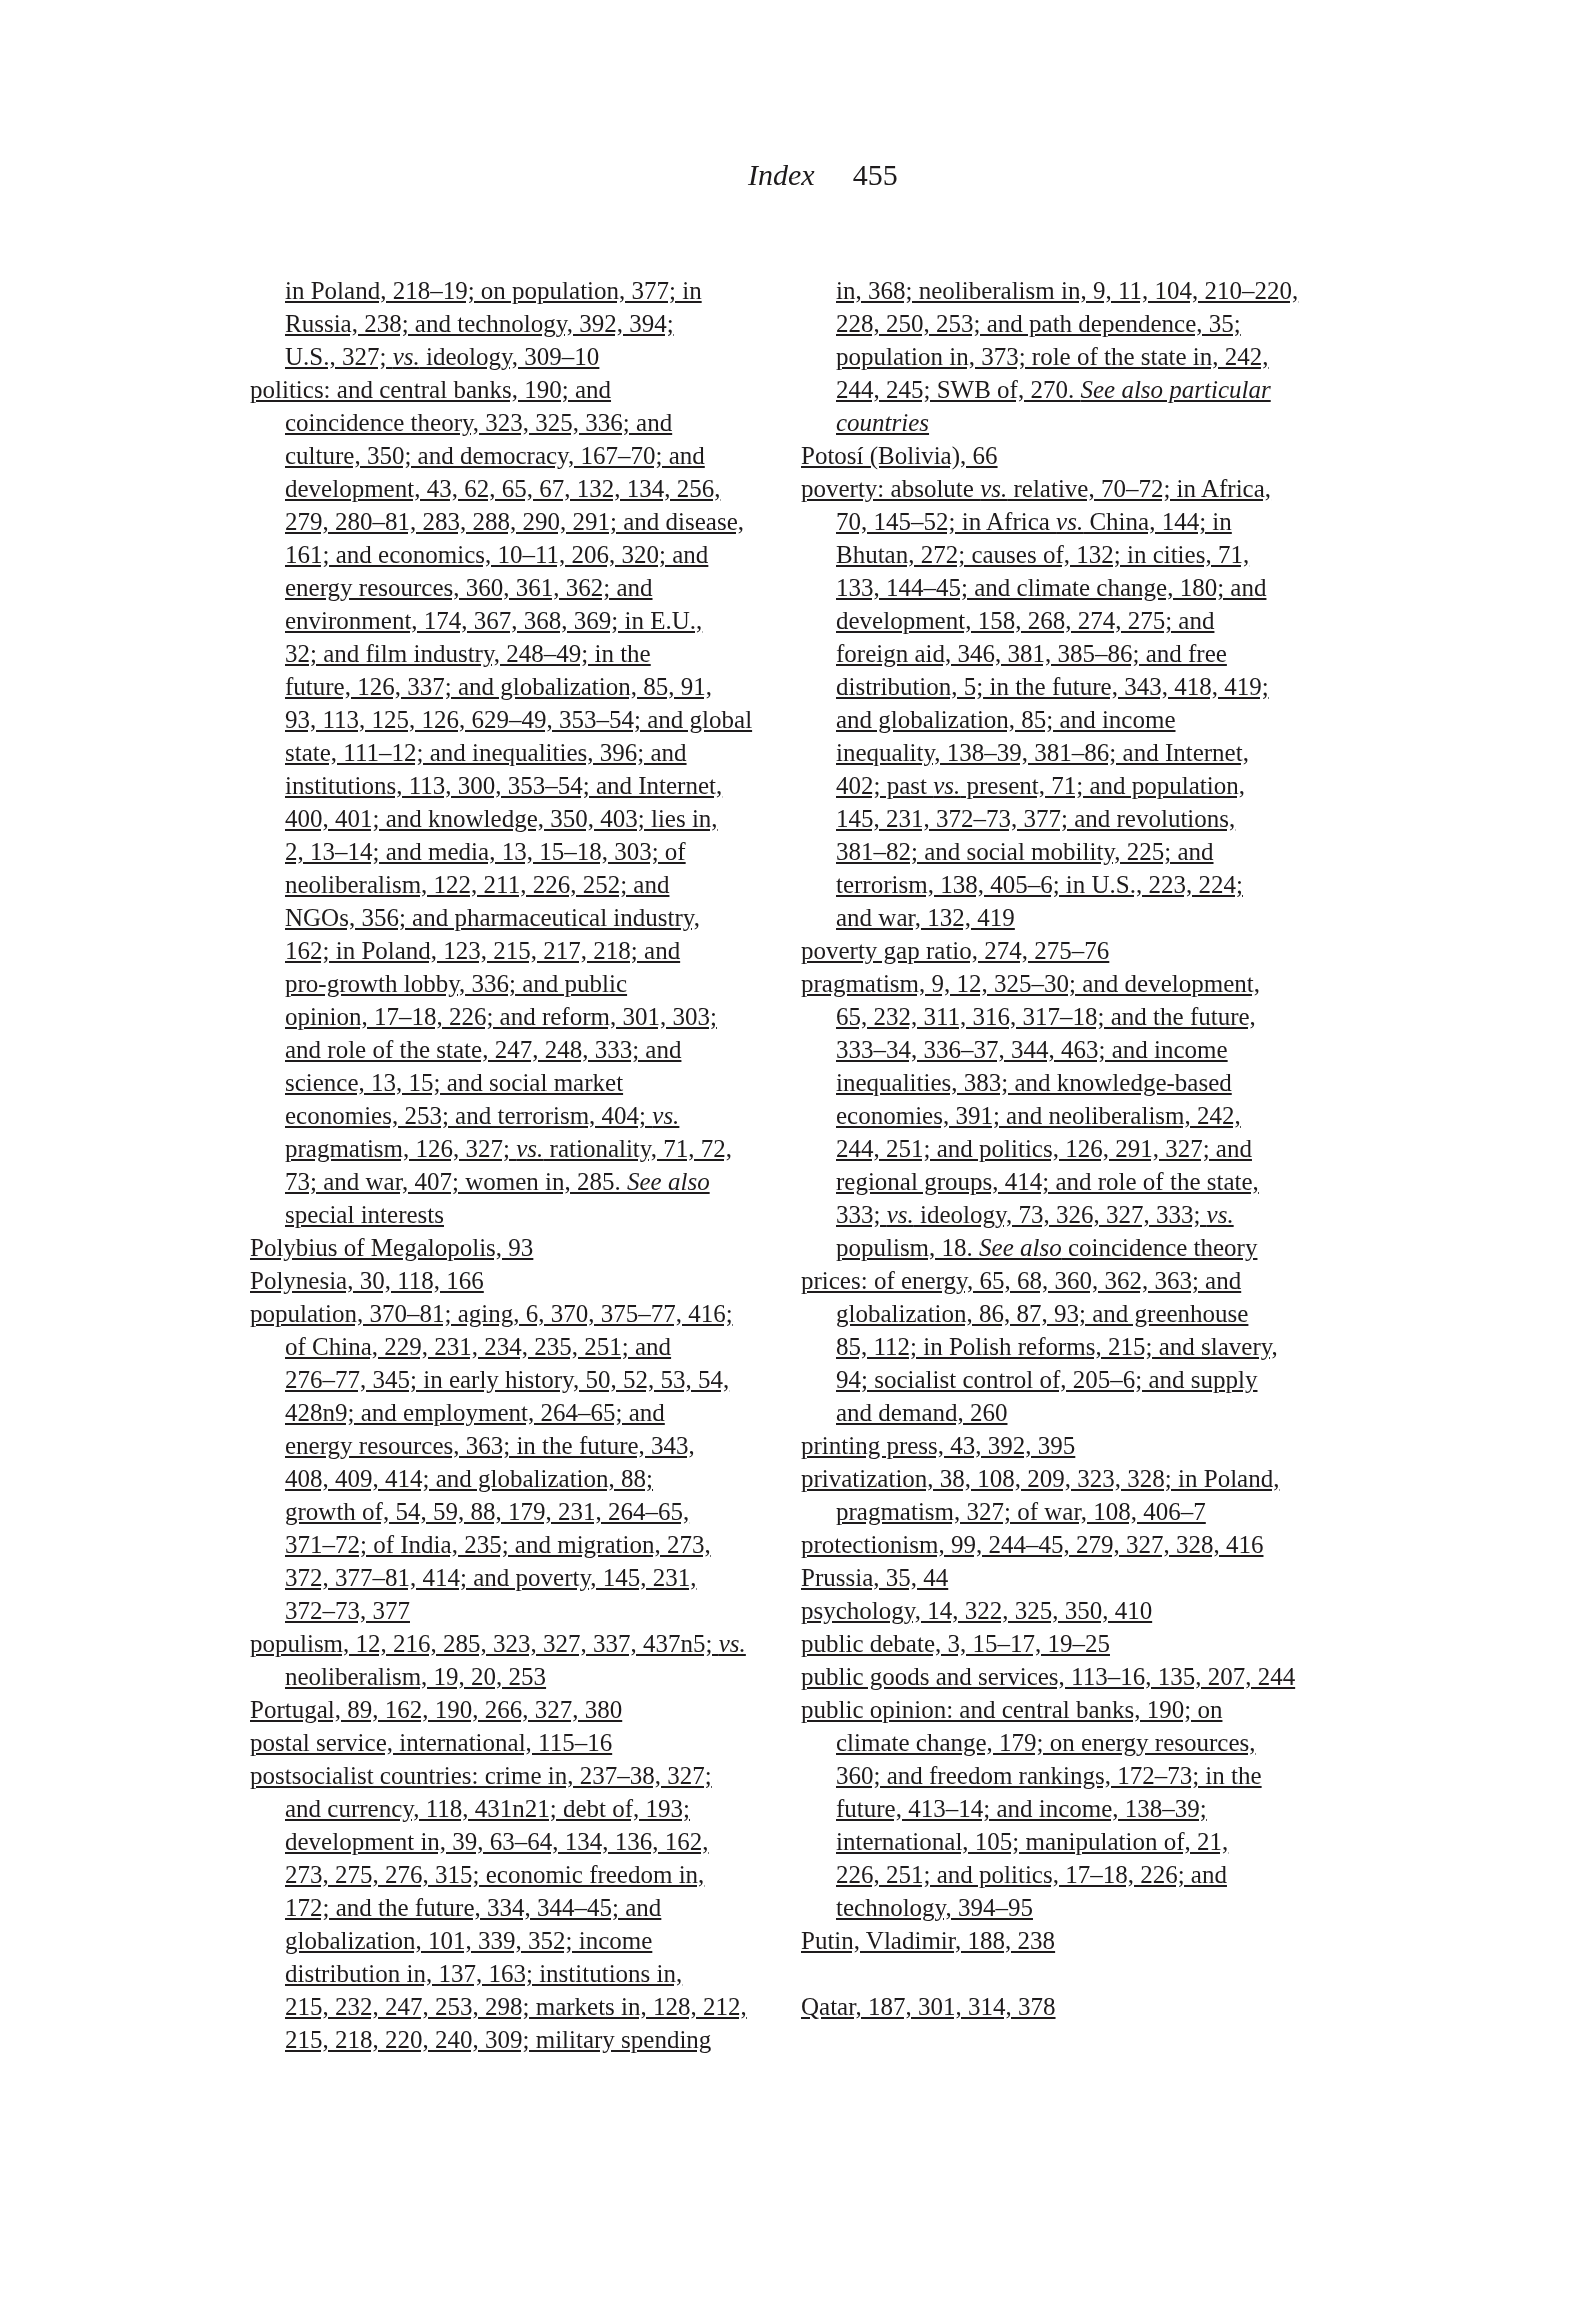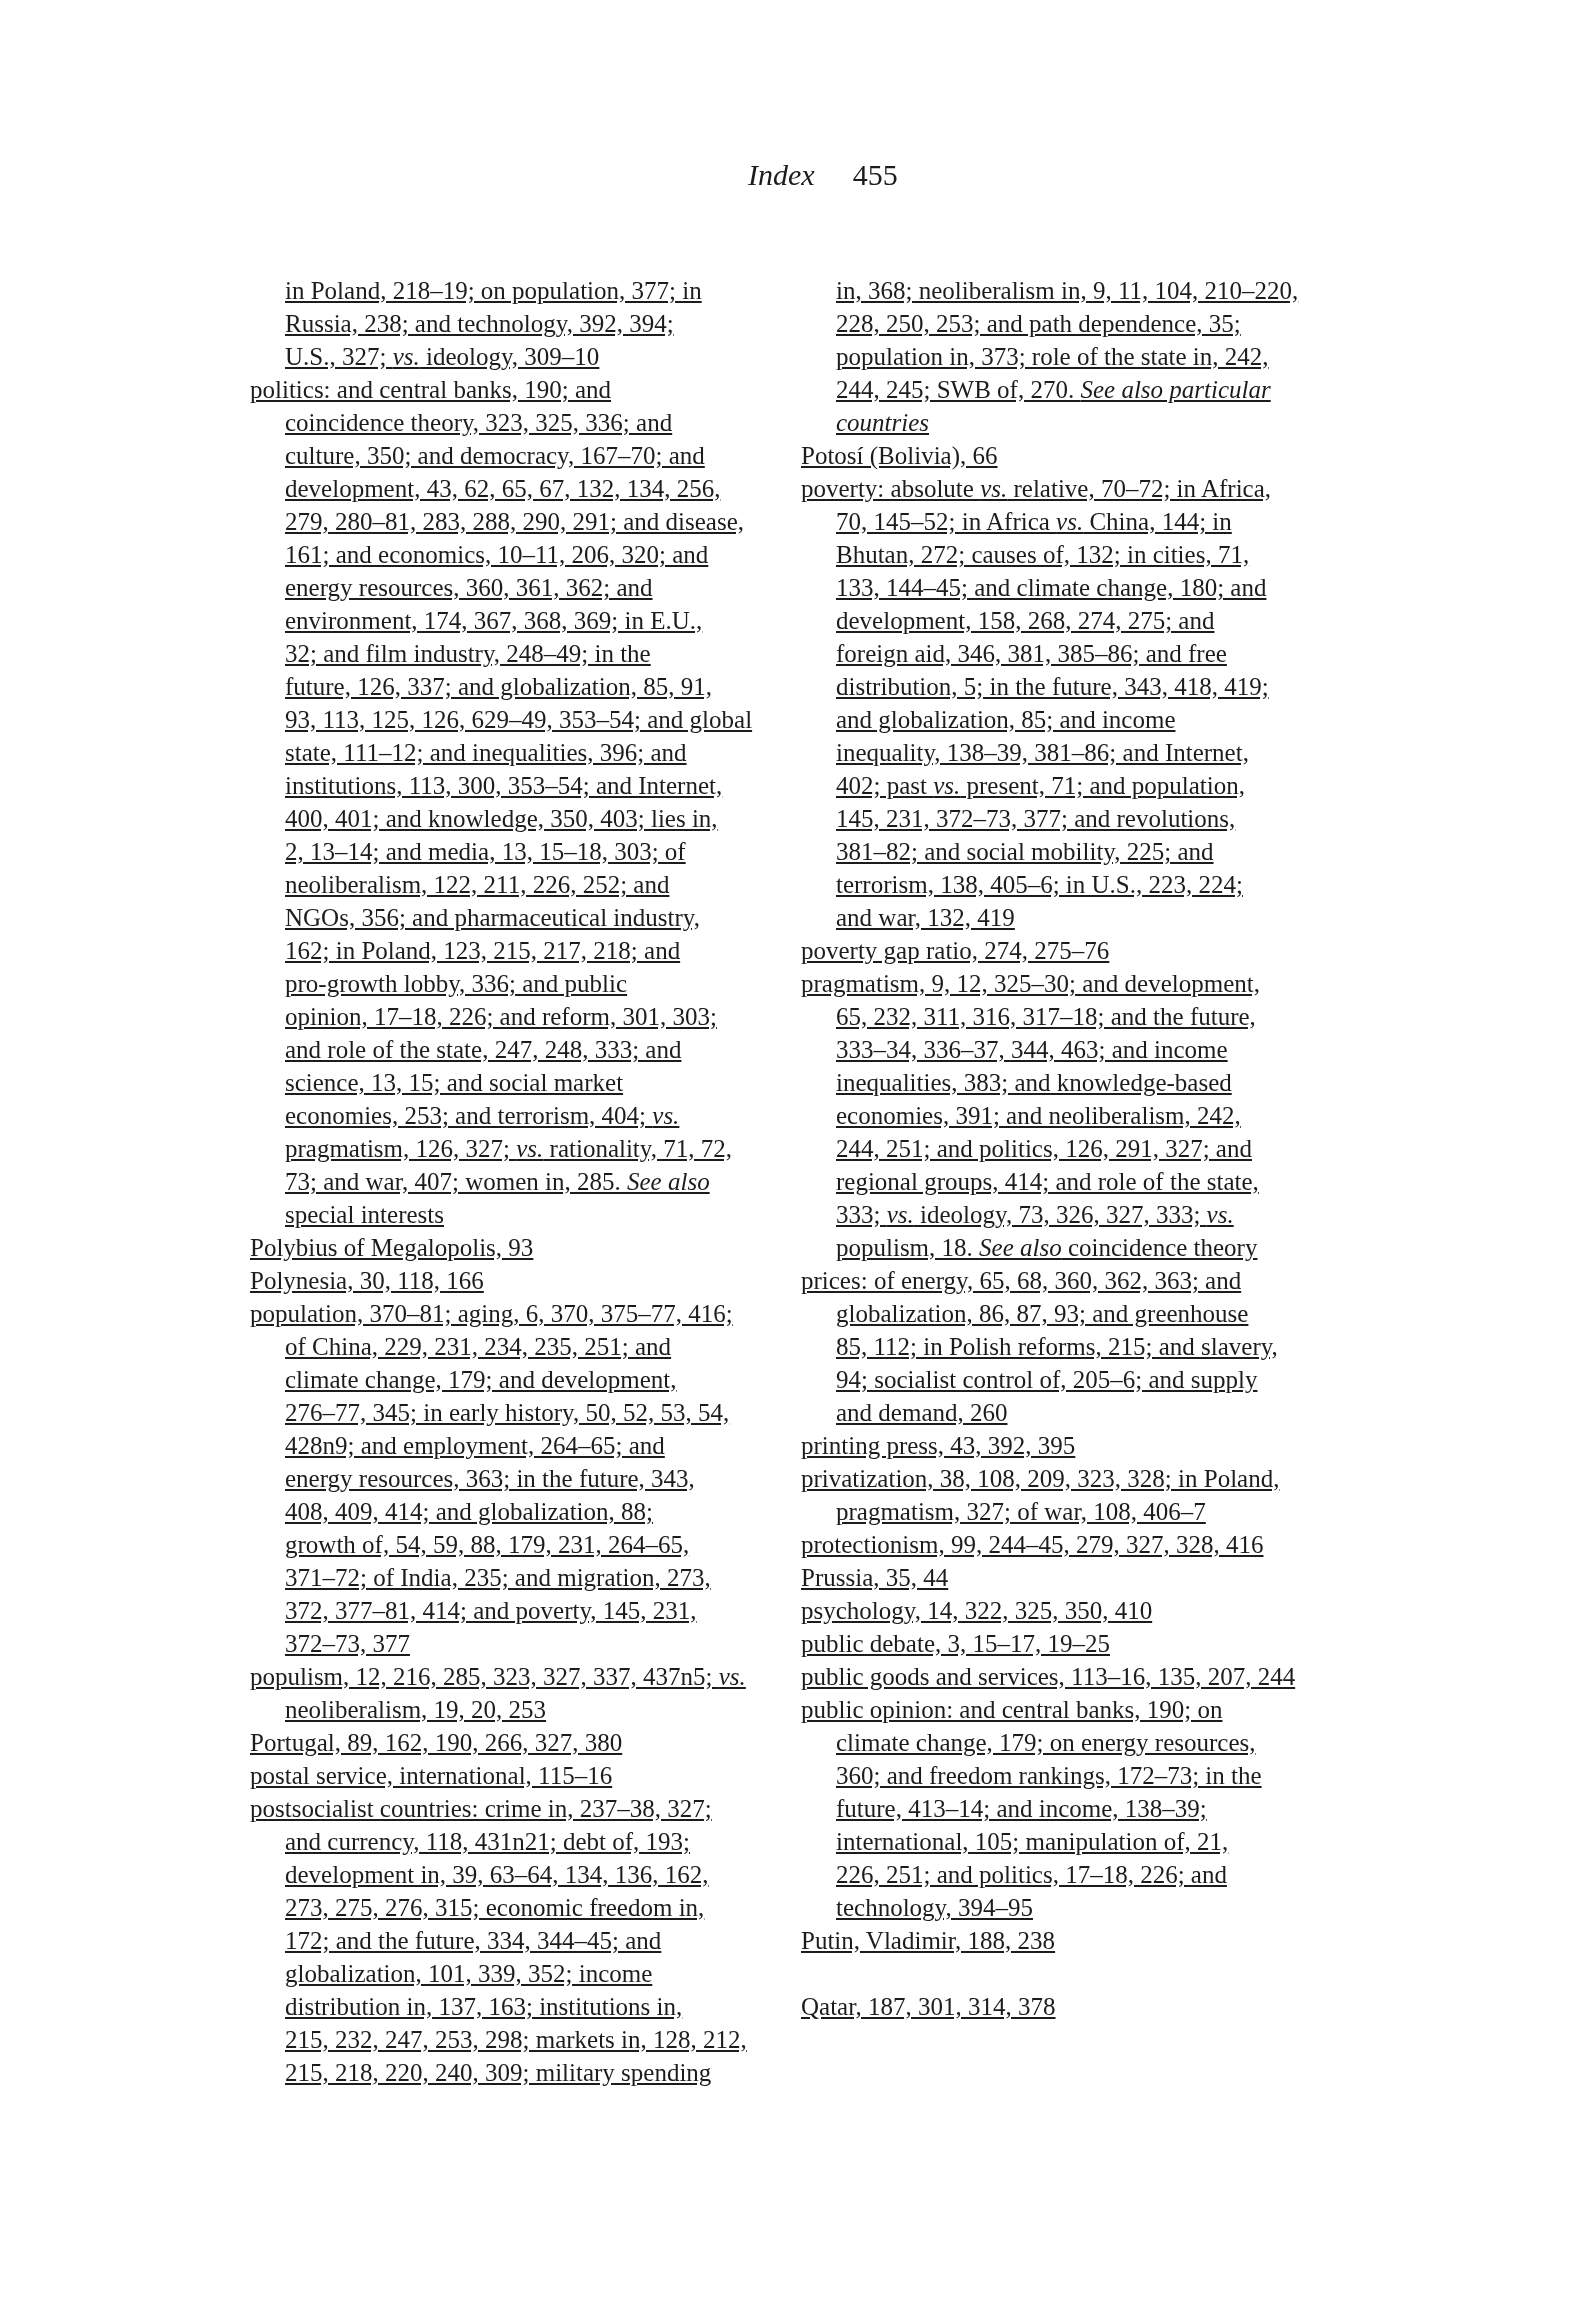--- a/index.html
+++ b/index.html
@@ -78,21 +78,20 @@
       <div class="line ind"><span>and role of the state, 247, 248, 333; and</span></div>
       <div class="line ind"><span>science, 13, 15; and social market</span></div>
       <div class="line ind"><span>economies, 253; and terrorism, 404; </span><i>vs.</i></div>
       <div class="line ind"><span>pragmatism, 126, 327; </span><i>vs.</i><span> rationality, 71, 72,</span></div>
       <div class="line ind"><span>73; and war, 407; women in, 285. </span><i>See also</i></div>
       <div class="line ind"><span>special interests</span></div>
       <div class="line"><span>Polybius of Megalopolis, 93</span></div>
       <div class="line"><span>Polynesia, 30, 118, 166</span></div>
       <div class="line"><span>population, 370–81; aging, 6, 370, 375–77, 416;</span></div>
       <div class="line ind"><span>of China, 229, 231, 234, 235, 251; and</span></div>
-      <div class="line ind"><span>climate change, 179; and development,</span></div>
       <div class="line ind"><span>276–77, 345; in early history, 50, 52, 53, 54,</span></div>
       <div class="line ind"><span>428n9; and employment, 264–65; and</span></div>
       <div class="line ind"><span>energy resources, 363; in the future, 343,</span></div>
       <div class="line ind"><span>408, 409, 414; and globalization, 88;</span></div>
       <div class="line ind"><span>growth of, 54, 59, 88, 179, 231, 264–65,</span></div>
       <div class="line ind"><span>371–72; of India, 235; and migration, 273,</span></div>
       <div class="line ind"><span>372, 377–81, 414; and poverty, 145, 231,</span></div>
       <div class="line ind"><span>372–73, 377</span></div>
       <div class="line"><span>populism, 12, 216, 285, 323, 327, 337, 437n5; </span><i>vs.</i></div>
       <div class="line ind"><span>neoliberalism, 19, 20, 253</span></div>

